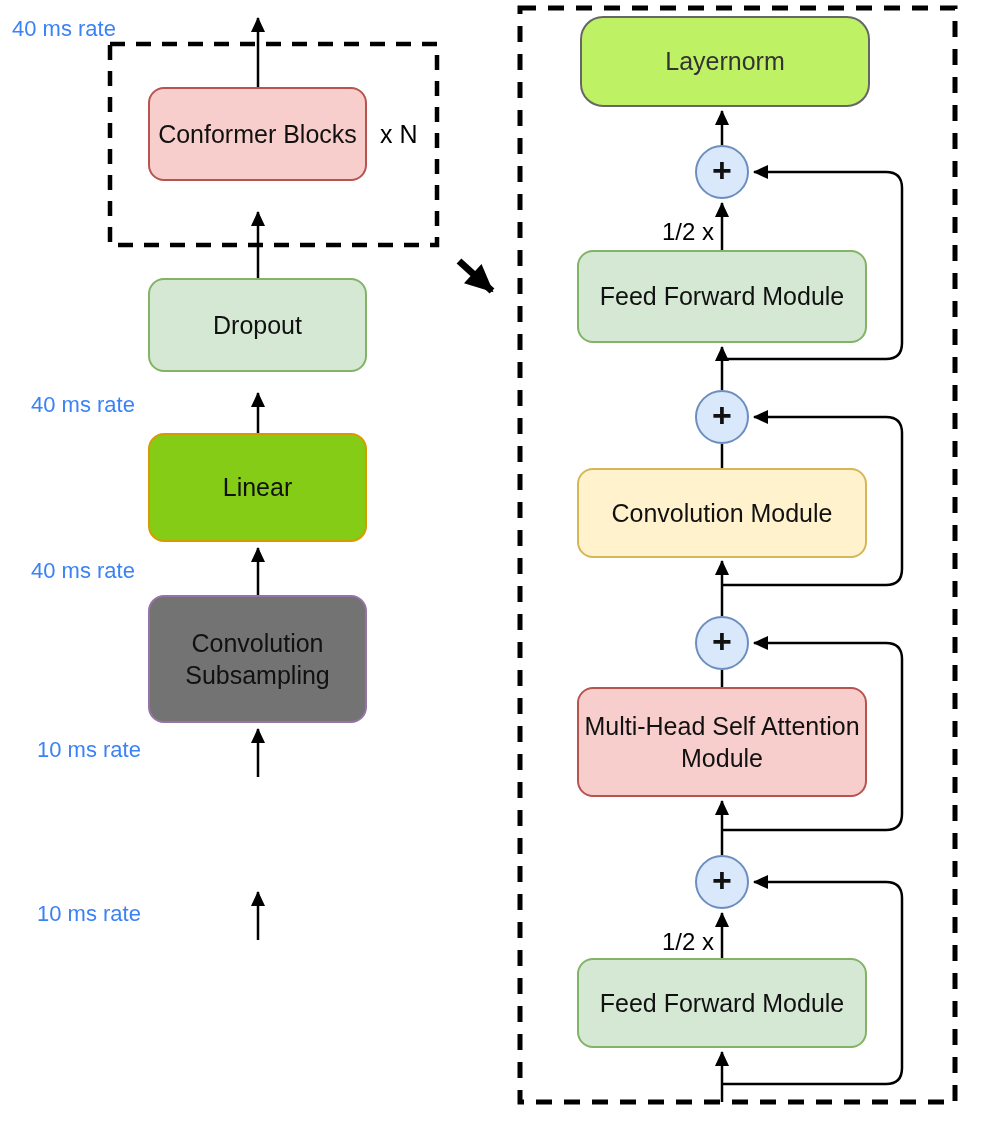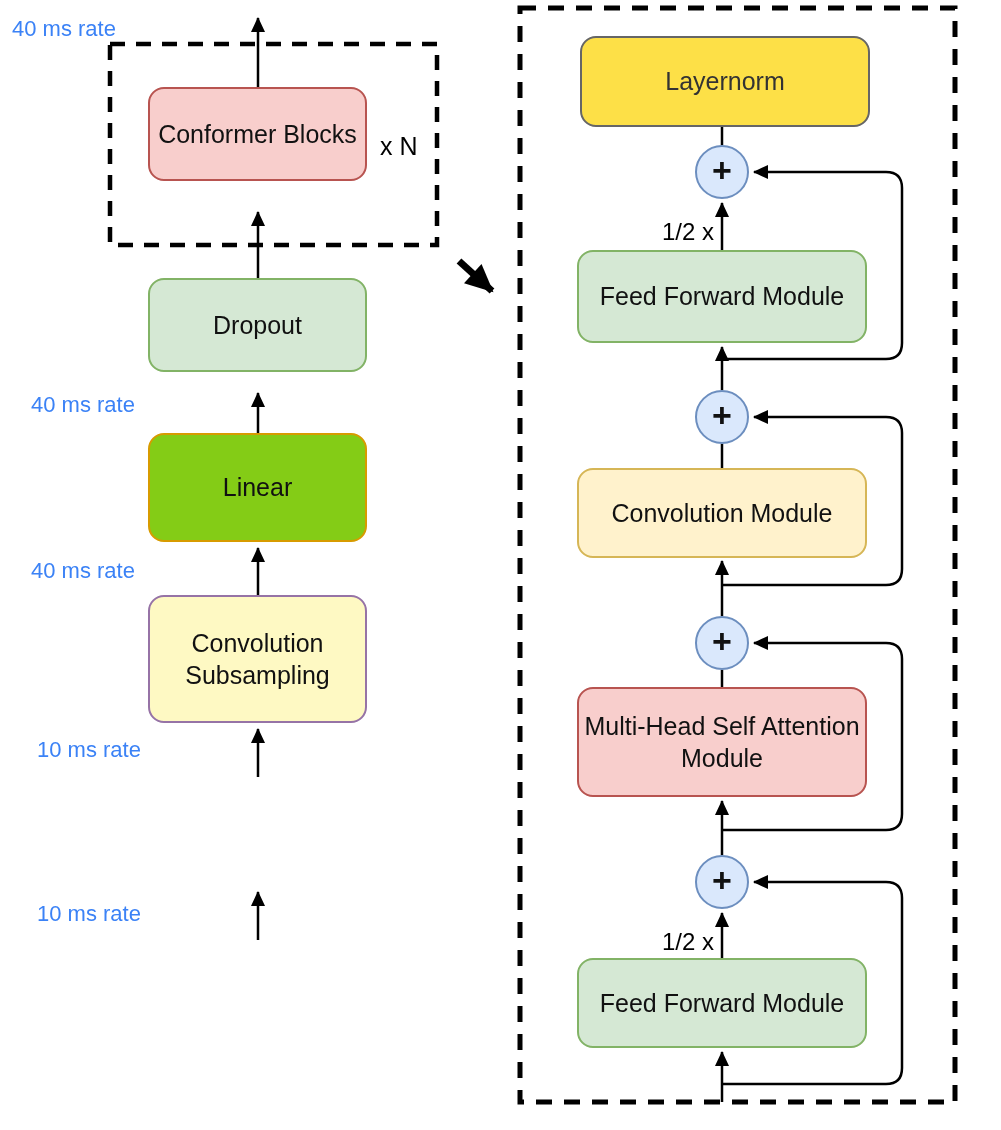--- a/index.html
+++ b/index.html
@@ -25,23 +25,23 @@
     align-items: center;
     justify-content: center;
     text-align: center;
     font-size: 25px;
     line-height: 1.3;
     color: #111111;
   }
   .box.red    { background: #f8cecc; border-color: #b85450; }
   .box.green  { background: #d5e8d4; border-color: #82b366; }
   .box.orange { background: #84cc16; border-color: #d79b00; }
-  .box.purple { background: #fef9c3; border-color: #9673a6; }
+  .box.purple { background: #737373; border-color: #9673a6; }
   .box.yellow { background: #fff2cc; border-color: #d6b656; }
-  .box.gray   { background: #fde047; border-color: #666666; color: #333333; border-radius: 16px; margin-top: 20px; }
+  .box.gray   { background: #bef264; border-color: #666666; color: #333333; border-radius: 23px; }
   .plus-circle {
     position: absolute;
     width: 54px; height: 54px;
     background: #dae8fc;
     border: 2px solid #6c8ebf;
     border-radius: 50%;
     display: flex;
     align-items: center;
     justify-content: center;
     font-size: 34px;
@@ -109,21 +109,21 @@
 
     <path d="M722 359 L886 359 Q902 359 902 343 L902 188 Q902 172 886 172 L754 172" marker-end="url(#arr)"></path>
     <path d="M722 585 L886 585 Q902 585 902 569 L902 433 Q902 417 886 417 L754 417" marker-end="url(#arr)"></path>
     <path d="M722 830 L886 830 Q902 830 902 814 L902 659 Q902 643 886 643 L754 643" marker-end="url(#arr)"></path>
     <path d="M722 1084 L886 1084 Q902 1084 902 1068 L902 898 Q902 882 886 882 L754 882" marker-end="url(#arr)"></path>
   </svg>
 
   <div class="rate-label" style="left:12px; top:16px;">40 ms rate</div>
 
   <div class="box red" style="left:148px; top:87px; width:219px; height:94px;">Conformer Blocks</div>
-  <div class="repeat-label" style="left:380px; top:132px;">x N</div>
+  <div class="repeat-label" style="left:380px; top:120px;">x N</div>
 
   <div class="box green" style="left:148px; top:278px; width:219px; height:94px;">Dropout</div>
 
   <div class="rate-label" style="left:31px; top:392px;">40 ms rate</div>
 
   <div class="box orange" style="left:148px; top:433px; width:219px; height:109px;">Linear</div>
 
   <div class="rate-label" style="left:31px; top:558px;">40 ms rate</div>
 
   <div class="box purple" style="left:148px; top:595px; width:219px; height:128px; padding:0 18px;">Convolution Subsampling</div>

